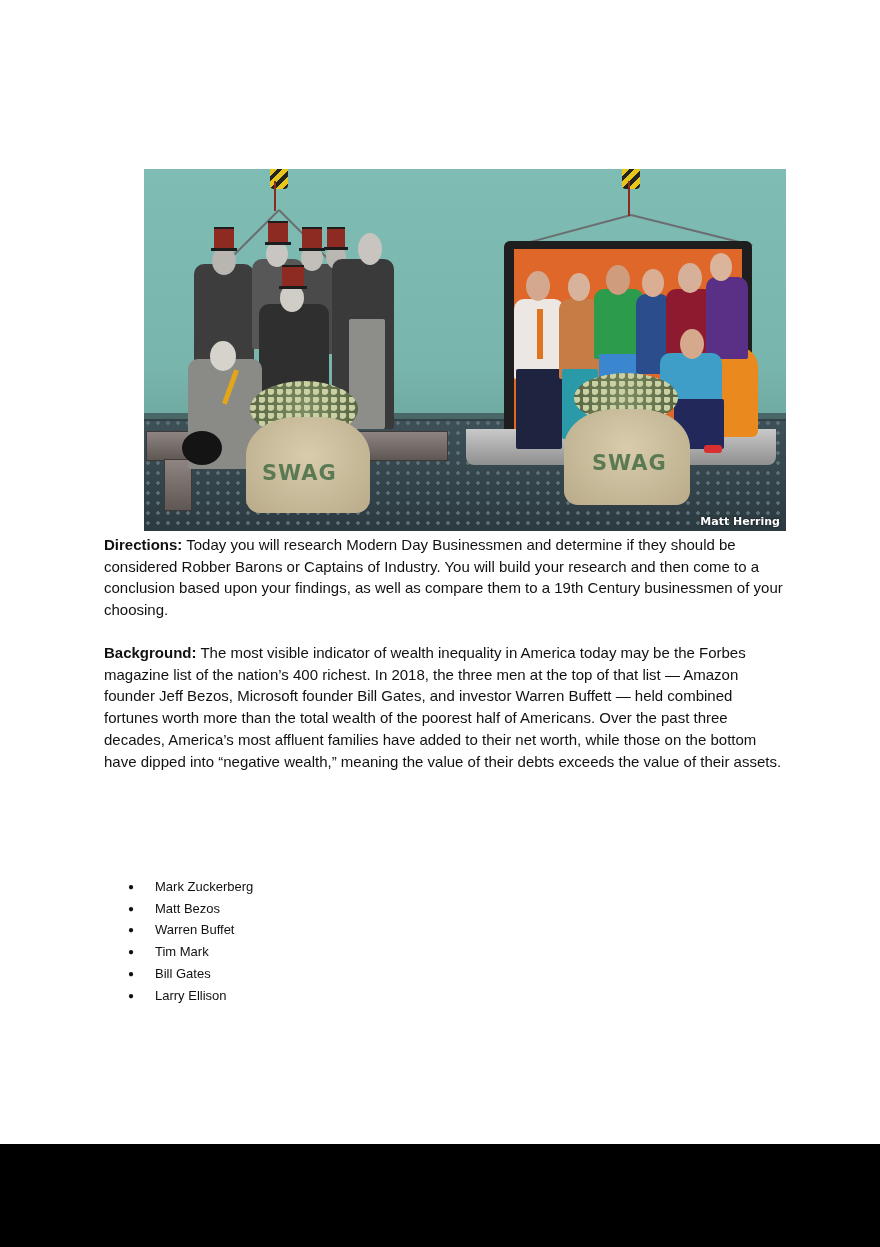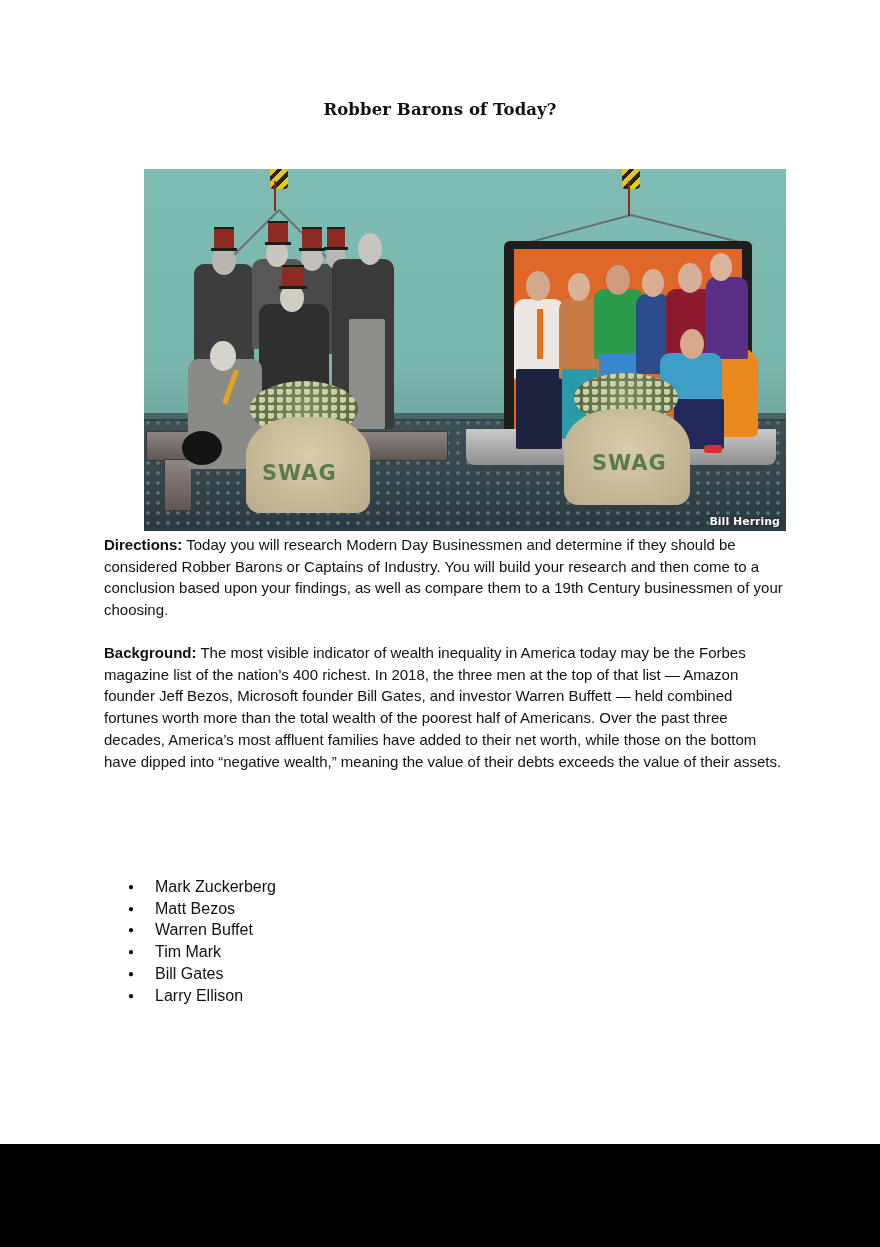--- a/index.html
+++ b/index.html
@@ -50,30 +50,29 @@
   .credit { position:absolute; right:6px; bottom:3px; color:#fff; font-weight:bold; font-size:11px;
     font-family:"DejaVu Sans", sans-serif; text-shadow:0 0 2px #000; }
   .chair { position:absolute; left:566px; top:178px; width:48px; height:90px; background:#ea8a1e; border-radius:20px 20px 6px 6px; }
 
   .para {
     position: absolute; left: 104px; width: 680px;
     font-family: "Liberation Sans", "DejaVu Sans", sans-serif; font-size: 15px; line-height: 21.7px; color: #111;
   }
   .para b { font-weight: bold; }
   .list { position:absolute; left:104px; top:876px; margin:0; padding:0; list-style:none;
-    font-family: "Liberation Sans", "DejaVu Sans", sans-serif; font-size:16px; line-height:21.7px; color:#111; }
+    font-family: "Liberation Sans", "DejaVu Sans", sans-serif; font-size:13px; line-height:21.7px; color:#111; }
   .list li { position:relative; padding-left:51px; }
   .list li::before { content:"\25CF"; position:absolute; left:24px; top:0; font-size:10px; }
 </style>
 </head>
 <body>
 
 <div class="page">
 
-  <div class="title">Robber Barons of Today?</div>
 
   <div class="illustration" title="Illustration of 19th-century robber barons in top hats and modern tech billionaires in front of a laptop, each group beside a money bag labeled SWAG, hoisted by cranes">
     <div class="floor"></div>
     <div class="floor-edge"></div>
 
     <div class="hook" style="left:126px;"></div>
     <div class="hook" style="left:478px;"></div>
     <div class="cable" style="left:135px;top:40px;width:100px;transform:rotate(135deg);"></div>
     <div class="cable" style="left:135px;top:40px;width:70px;transform:rotate(45deg);"></div>
     <div class="cable" style="left:487px;top:45px;width:125px;transform:rotate(165deg);"></div>
@@ -145,21 +144,21 @@
 
     <div class="person" style="left:516px;top:184px;width:62px;height:50px;background:#3f9ec7;"></div>
     <div class="person" style="left:530px;top:230px;width:50px;height:50px;background:#22295a;border-radius:2px;"></div>
     <div style="position:absolute;left:560px;top:276px;width:18px;height:8px;background:#d83030;border-radius:3px;"></div>
     <div class="head" style="left:536px;top:160px;width:24px;height:30px;background:#d6a98c;"></div>
 
     <div class="money" style="left:430px;top:204px;width:104px;height:50px;"></div>
     <div class="bag" style="left:420px;top:240px;width:126px;height:96px;"></div>
     <div class="swag-label" style="left:448px;top:282px;">SWAG</div>
 
-    <div class="credit">Bill Herring</div>
+    <div class="credit">Matt Herring</div>
   </div>
 
   <p class="para" style="top:519px;"><b>Directions:</b><span> Today you will research Modern Day Businessmen and determine if they should be considered Robber Barons or Captains of Industry. You will build your research and then come to a conclusion based upon your findings, as well as compare them to a 19th Century businessmen of your choosing.</span></p>
 
   <p class="para" style="top:627px;"><b>Background:</b><span> The most visible indicator of wealth inequality in America today may be the Forbes magazine list of the nation’s 400 richest. In 2018, the three men at the top of that list — Amazon founder Jeff Bezos, Microsoft founder Bill Gates, and investor Warren Buffett — held combined fortunes worth more than the total wealth of the poorest half of Americans. Over the past three decades, America’s most affluent families have added to their net worth, while those on the bottom have dipped into “negative wealth,” meaning the value of their debts exceeds the value of their assets.</span></p>
 
 
   <ul class="list">
     <li>Mark Zuckerberg</li>
     <li>Matt Bezos</li>

